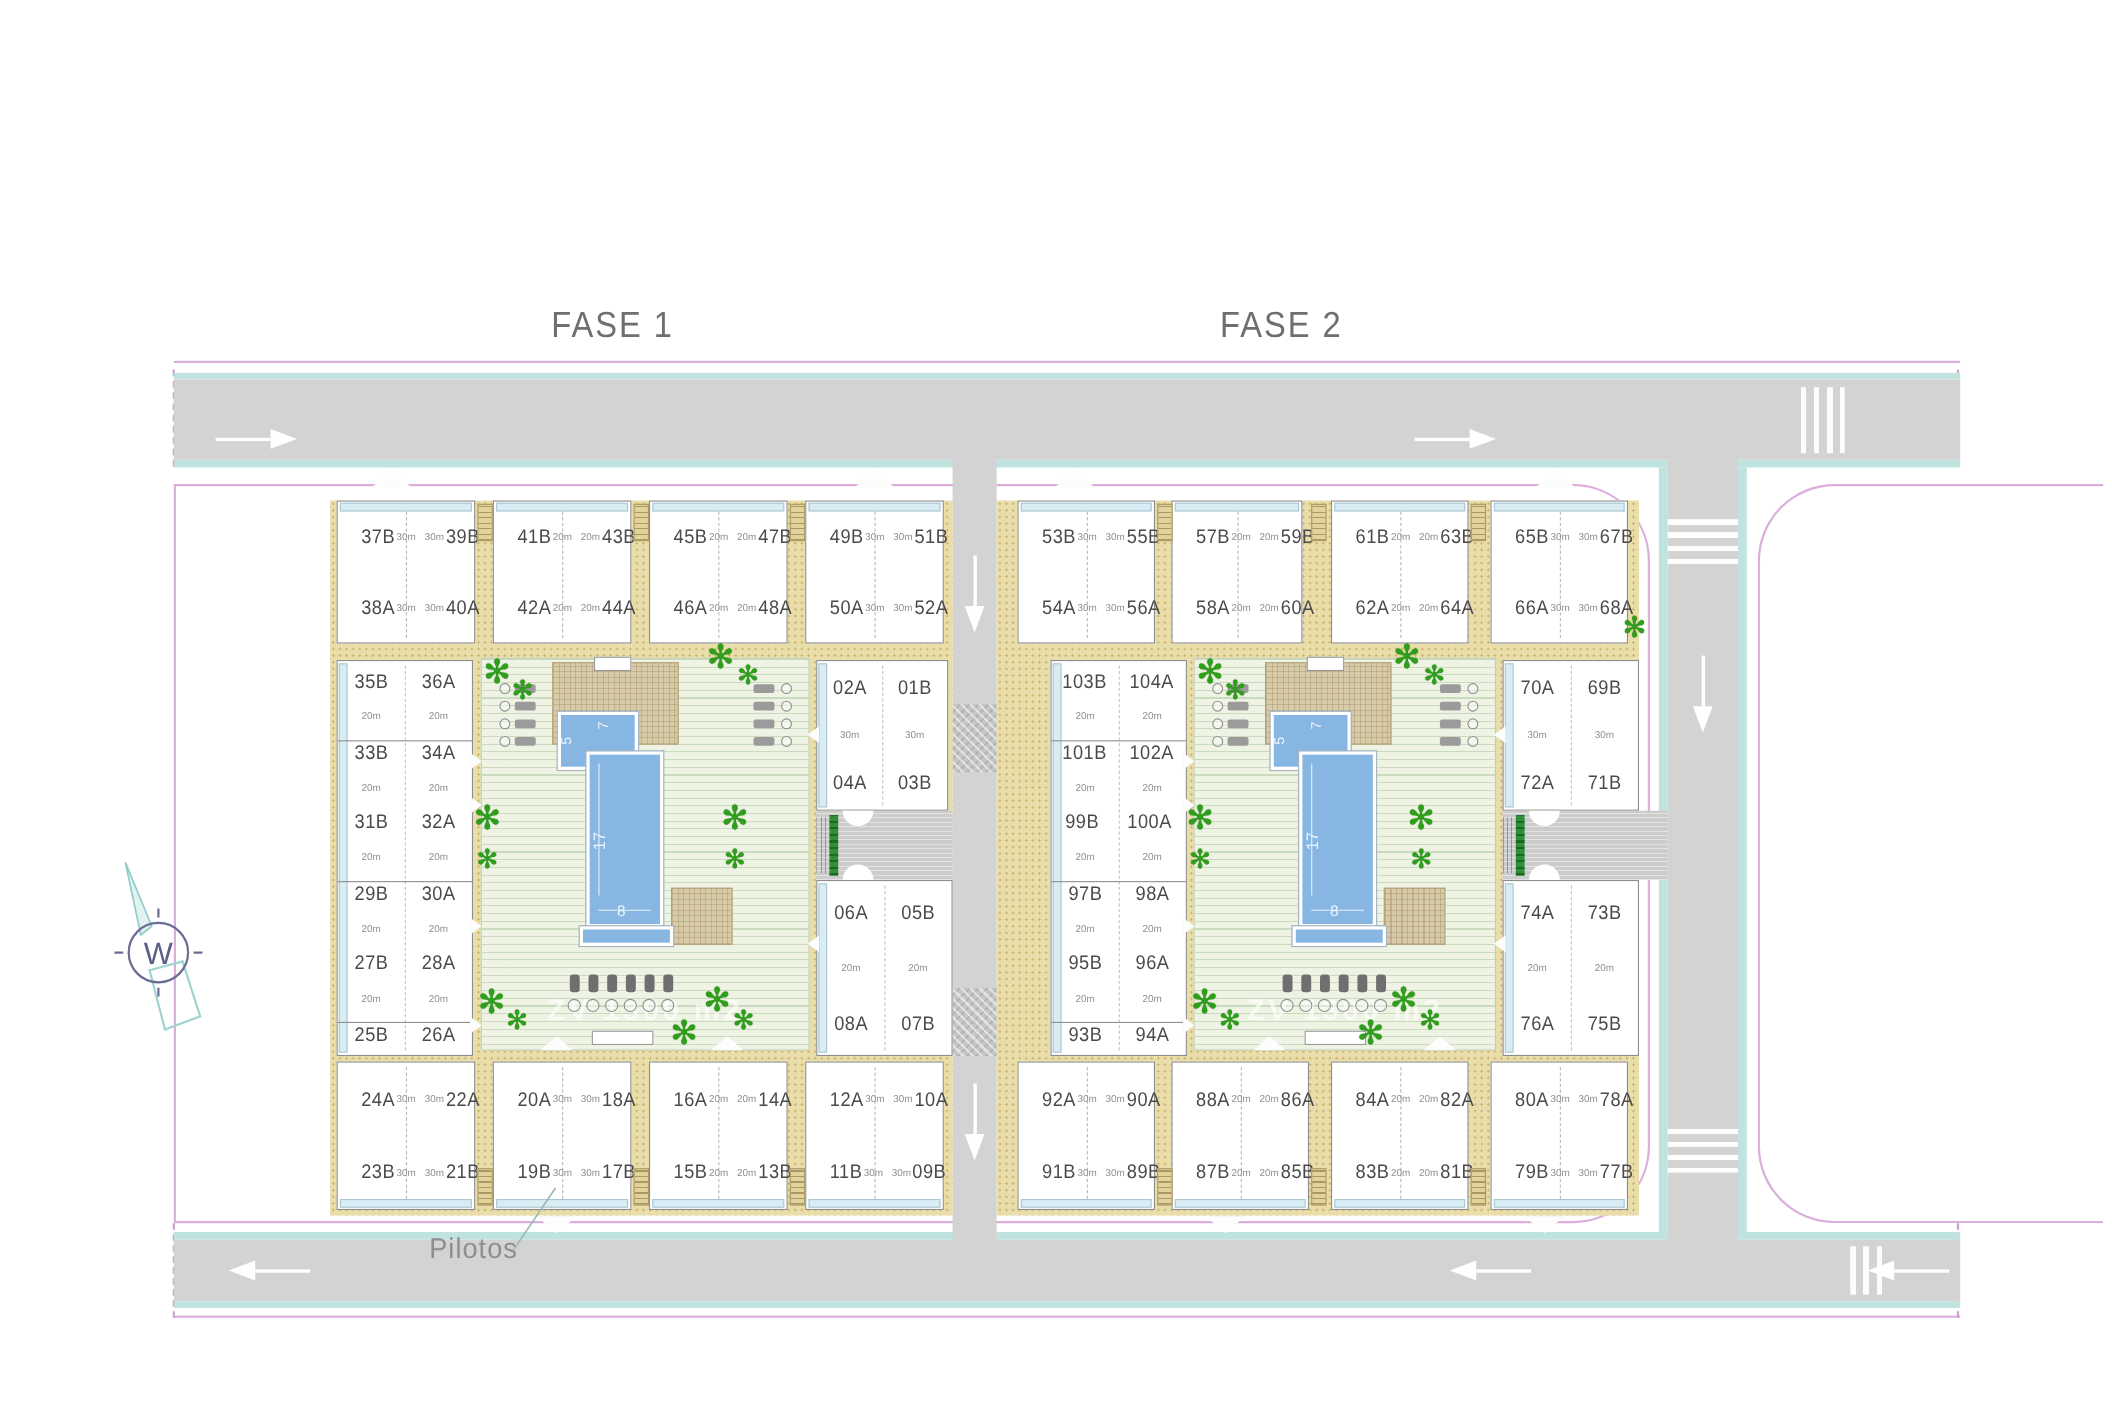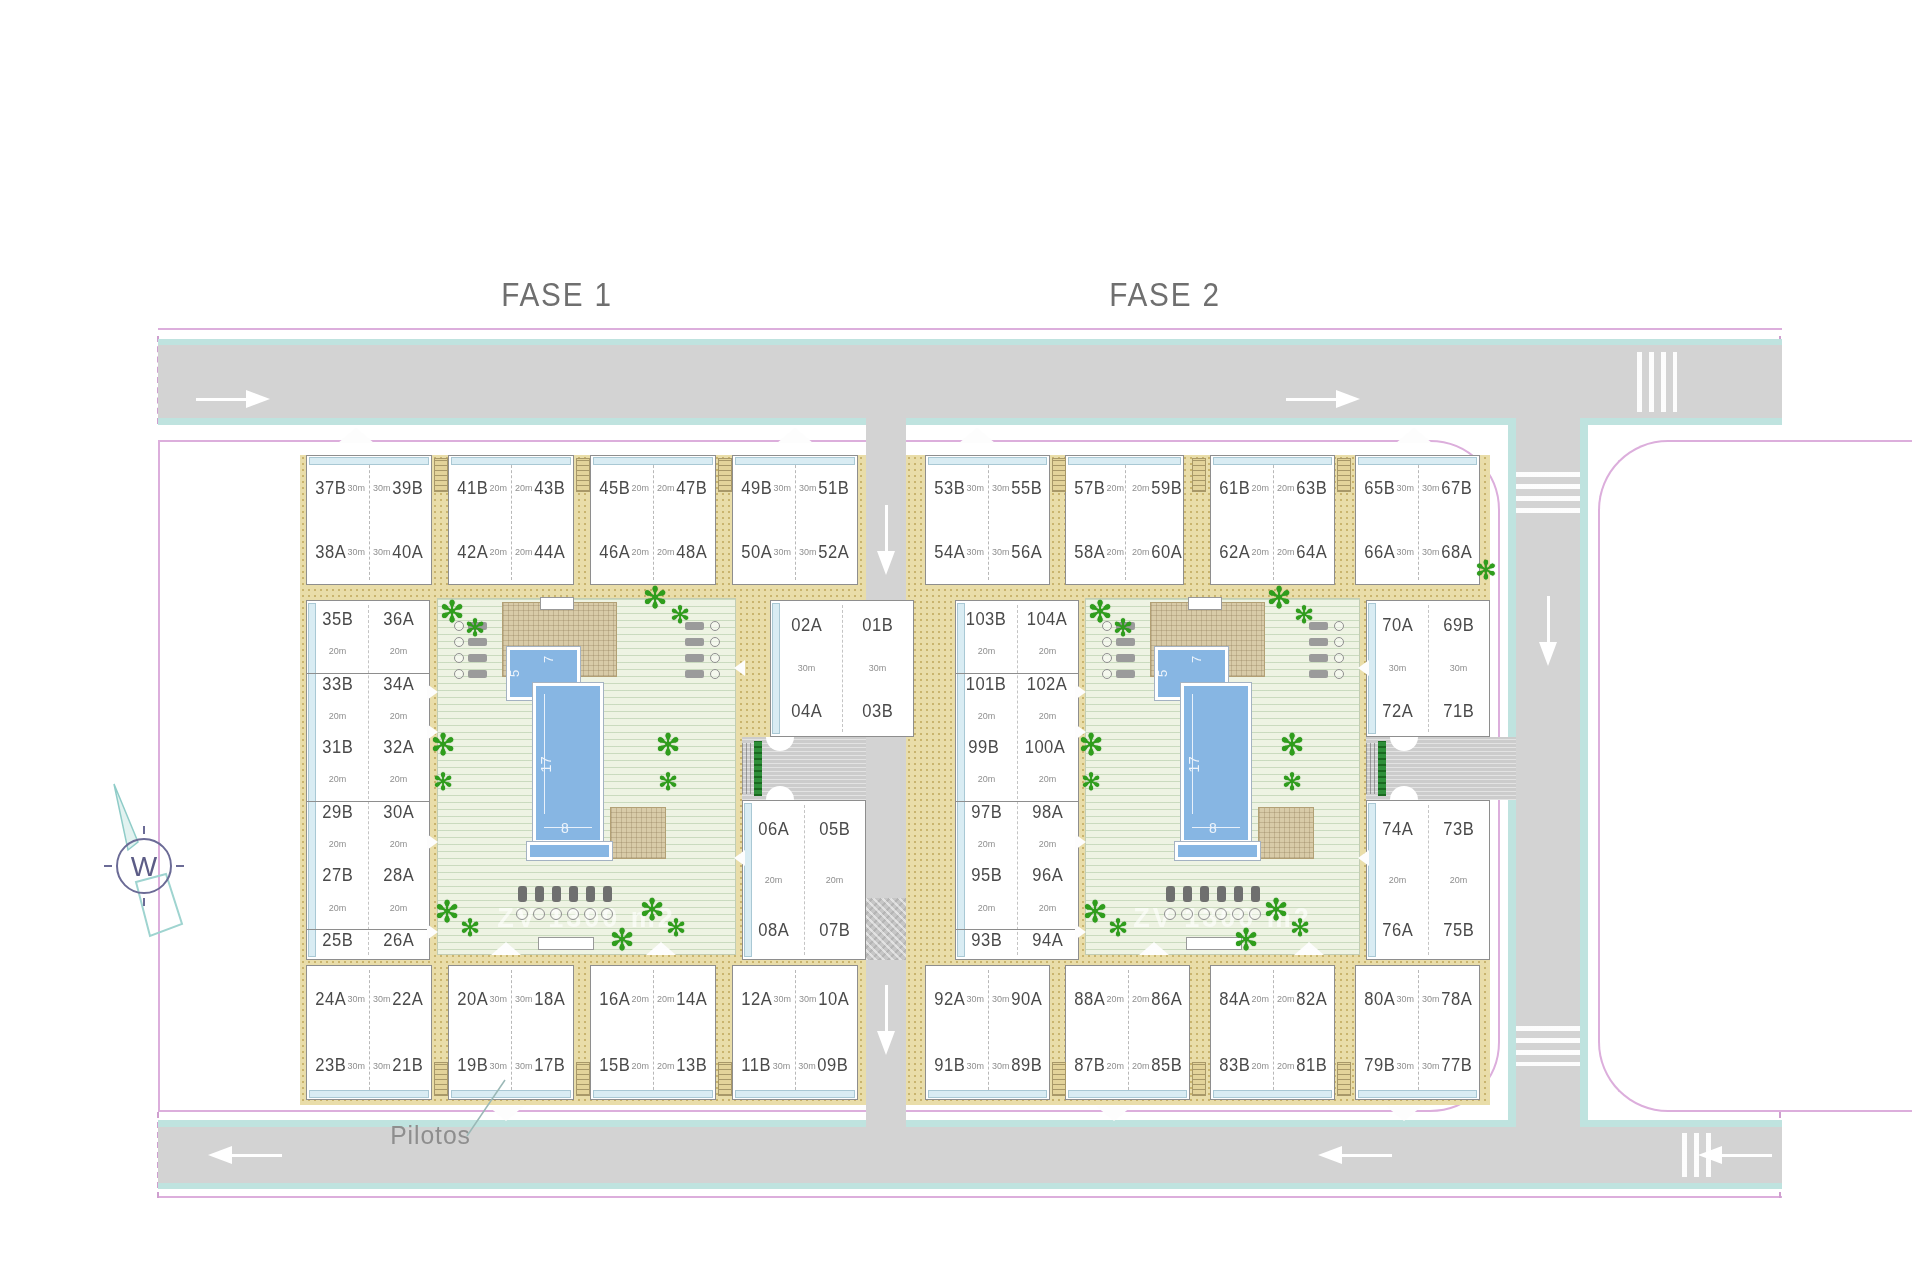--- a/index.html
+++ b/index.html
@@ -10,21 +10,21 @@
   .island{position:absolute;background:#ffffff;border:2px solid #dcaedc;box-sizing:border-box;}
   .dashline{position:absolute;border-left:2px dashed #cf9fcf;}
   .sand{position:absolute;background-color:#e9dda9;background-image:radial-gradient(#c9b46e 1px,rgba(0,0,0,0) 1.2px);background-size:6px 6px;}
   .lawn{position:absolute;background-color:#eef3e3;background-image:repeating-linear-gradient(180deg,rgba(172,198,160,.55) 0 1px,rgba(0,0,0,0) 1px 7px);}
   .deck{position:absolute;background-color:#d8cba8;border:1px solid #b2a075;box-sizing:border-box;
         background-image:repeating-linear-gradient(90deg,rgba(140,120,85,.3) 0 1px,rgba(0,0,0,0) 1px 5px),repeating-linear-gradient(0deg,rgba(140,120,85,.3) 0 1px,rgba(0,0,0,0) 1px 5px);}
   .bld{position:absolute;background:#fff;border:1px solid #8e8e8e;box-sizing:border-box;display:flex;flex-direction:column;justify-content:space-around;}
   .bld:before{content:"";position:absolute;left:50%;top:4px;bottom:4px;border-left:1px dashed #b8b8b8;}
   .colbld:before{content:"";position:absolute;left:50%;top:4px;bottom:4px;border-left:1px dashed #c4c4c4;}
   .balc{position:absolute;background:#d9ecf3;border:1px solid #a9c8d4;box-sizing:border-box;}
-  .brow{position:relative;display:flex;align-items:center;justify-content:space-between;padding:0 7px;z-index:2;}
+  .brow{position:relative;display:flex;align-items:center;justify-content:space-between;padding:0 20px;z-index:2;}
   .tc{display:flex;gap:8px;}
   .unum{font-size:18px;color:#4a4a4a;letter-spacing:.5px;white-space:nowrap;display:inline-block;transform:scaleX(.92);}
   .tiny{font-size:9px;color:#8f8f8f;display:inline-block;}
   .pairrow{position:relative;display:flex;justify-content:space-around;align-items:center;z-index:2;}
   .tinyrow{position:relative;display:flex;justify-content:space-around;z-index:2;}
   .sep{border-top:1.5px solid #8e8e8e;}
   .pool{position:absolute;background:#87b6e3;border:3px solid #fff;outline:1px solid #a4b2c2;box-sizing:border-box;}
   .pooldim{position:absolute;color:#eef4fb;font-size:13px;z-index:3;}
   .rot{transform:rotate(-90deg);transform-origin:center;}
   .palm{position:absolute;color:#2f9e1c;text-shadow:0 0 1px #1a7a0e;transform:translate(-50%,-50%);z-index:4;line-height:1;}
@@ -341,21 +341,21 @@
         </div>
         <div class="tinyrow">
           <span class="tiny">20m</span>
           <span class="tiny">20m</span>
         </div>
         <div class="pairrow sep">
           <span class="unum">25B</span>
           <span class="unum">26A</span>
         </div>
       </div>
-      <div class="bld colbld" style="left: 742px; top: 600px; width: 144px; height: 137px; z-index: 2; margin-left: 28px;">
+      <div class="bld colbld" style="left: 742px; top: 600px; width: 120px; height: 137px; z-index: 2;">
         <div class="balc" style="top: 2px; bottom: 2px; left: 1px; width: 8px; position: absolute;"></div>
         <div class="pairrow">
           <span class="unum">02A</span>
           <span class="unum">01B</span>
         </div>
         <div class="tinyrow">
           <span class="tiny">30m</span>
           <span class="tiny">30m</span>
         </div>
         <div class="pairrow">

